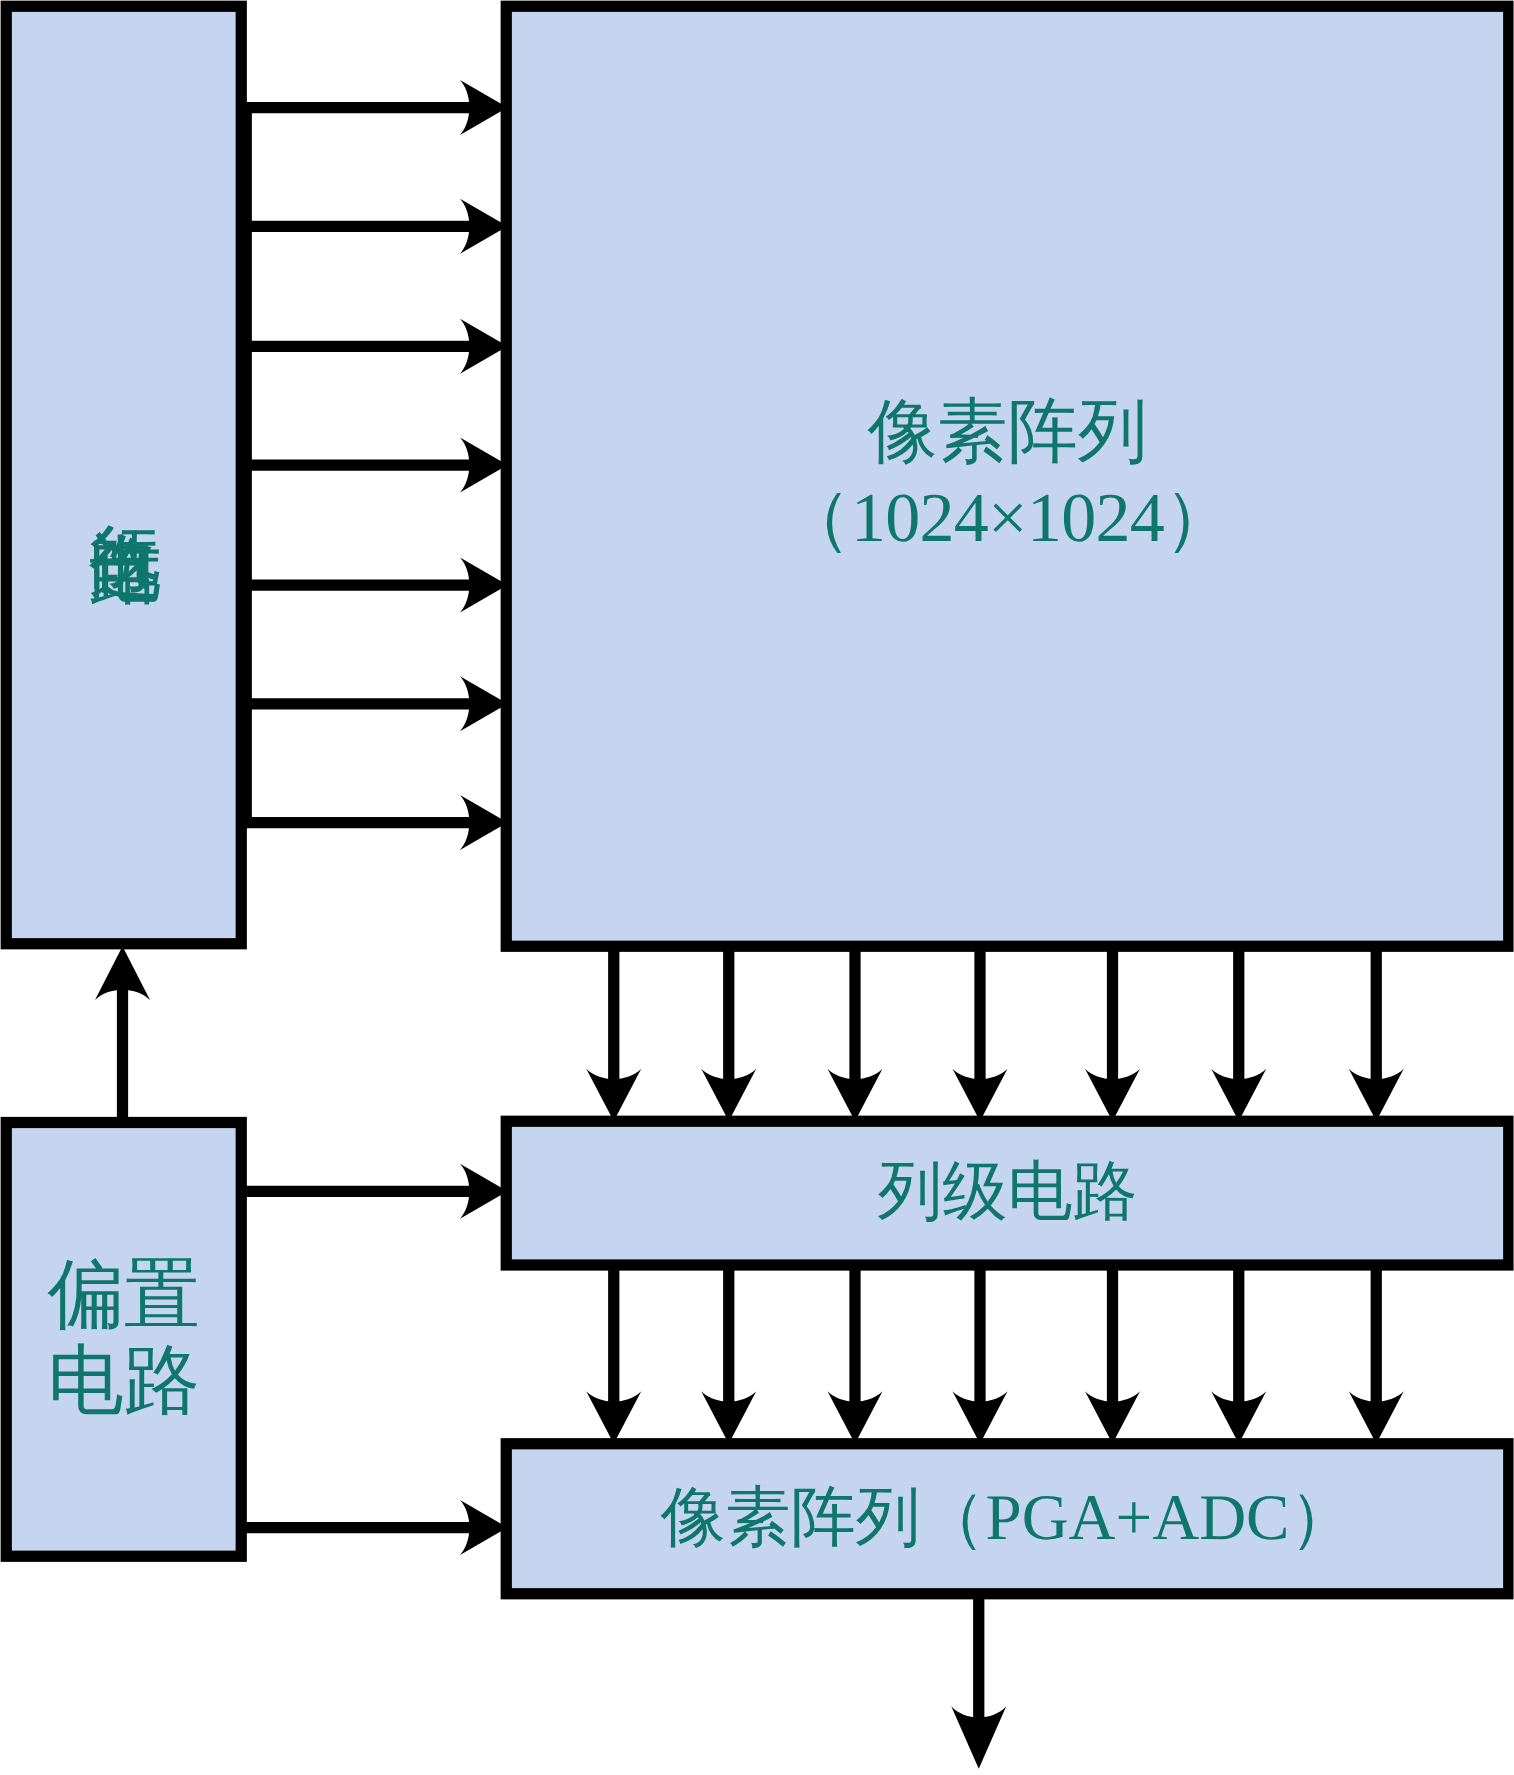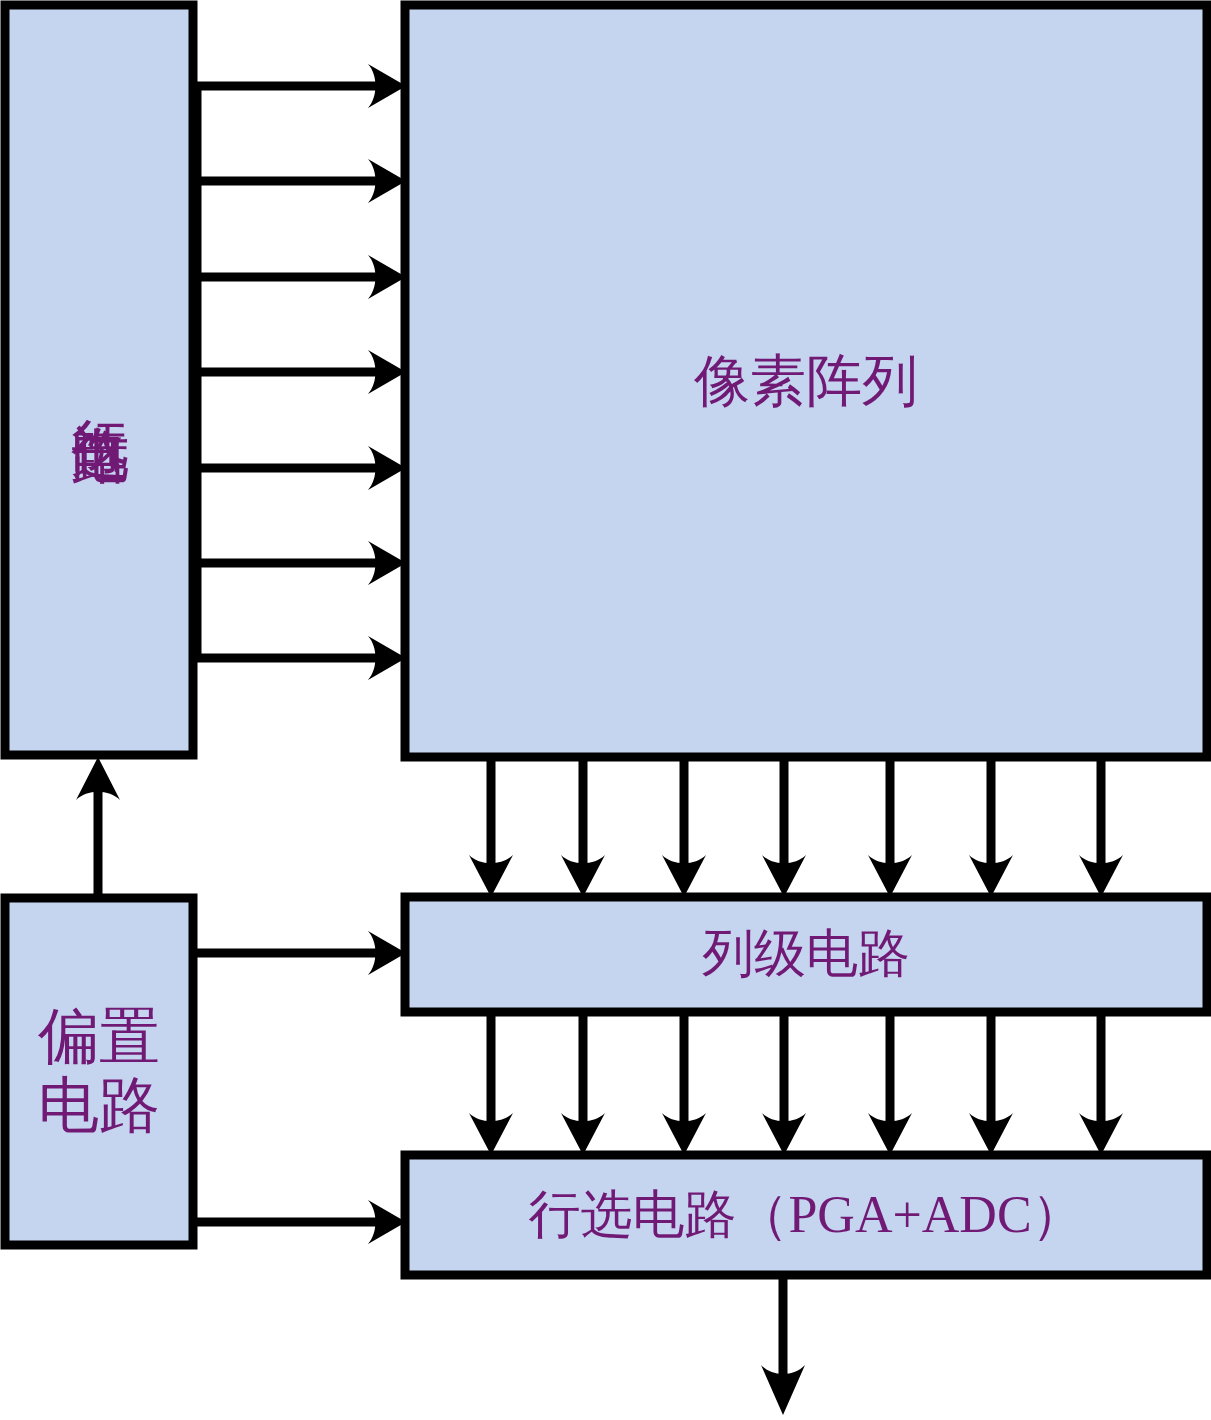--- a/index.html
+++ b/index.html
@@ -24,21 +24,21 @@
     width: 1211px;
     height: 1420px;
   }
   .block-label {
     position: absolute;
     display: flex;
     flex-direction: column;
     align-items: center;
     justify-content: center;
     text-align: center;
-    color: #701a75;
+    color: #0f766e;
     font-family: "Liberation Serif", "DejaVu Serif", serif;
     font-weight: 400;
     line-height: 1.12;
     pointer-events: none;
     white-space: pre;
   }
   .vertical-label {
     writing-mode: vertical-rl;
     text-orientation: upright;
     letter-spacing: 0.06em;
@@ -223,23 +223,24 @@
     <span class="vertical-label">行选电路</span>
   </div>
 
   <div class="block-label lbl-bias">
     <span class="line1">偏置</span>
     <span class="line2">电路</span>
   </div>
 
   <div class="block-label lbl-pixel-array">
     <span class="line1">像素阵列</span>
+    <span class="line2">（1024×1024）</span>
   </div>
 
   <div class="block-label lbl-col">
     <span>列级电路</span>
   </div>
 
   <div class="block-label lbl-readout">
-    <span>行选电路（PGA+ADC）</span>
+    <span>像素阵列（PGA+ADC）</span>
   </div>
 
 </div>
 
 </body></html>

